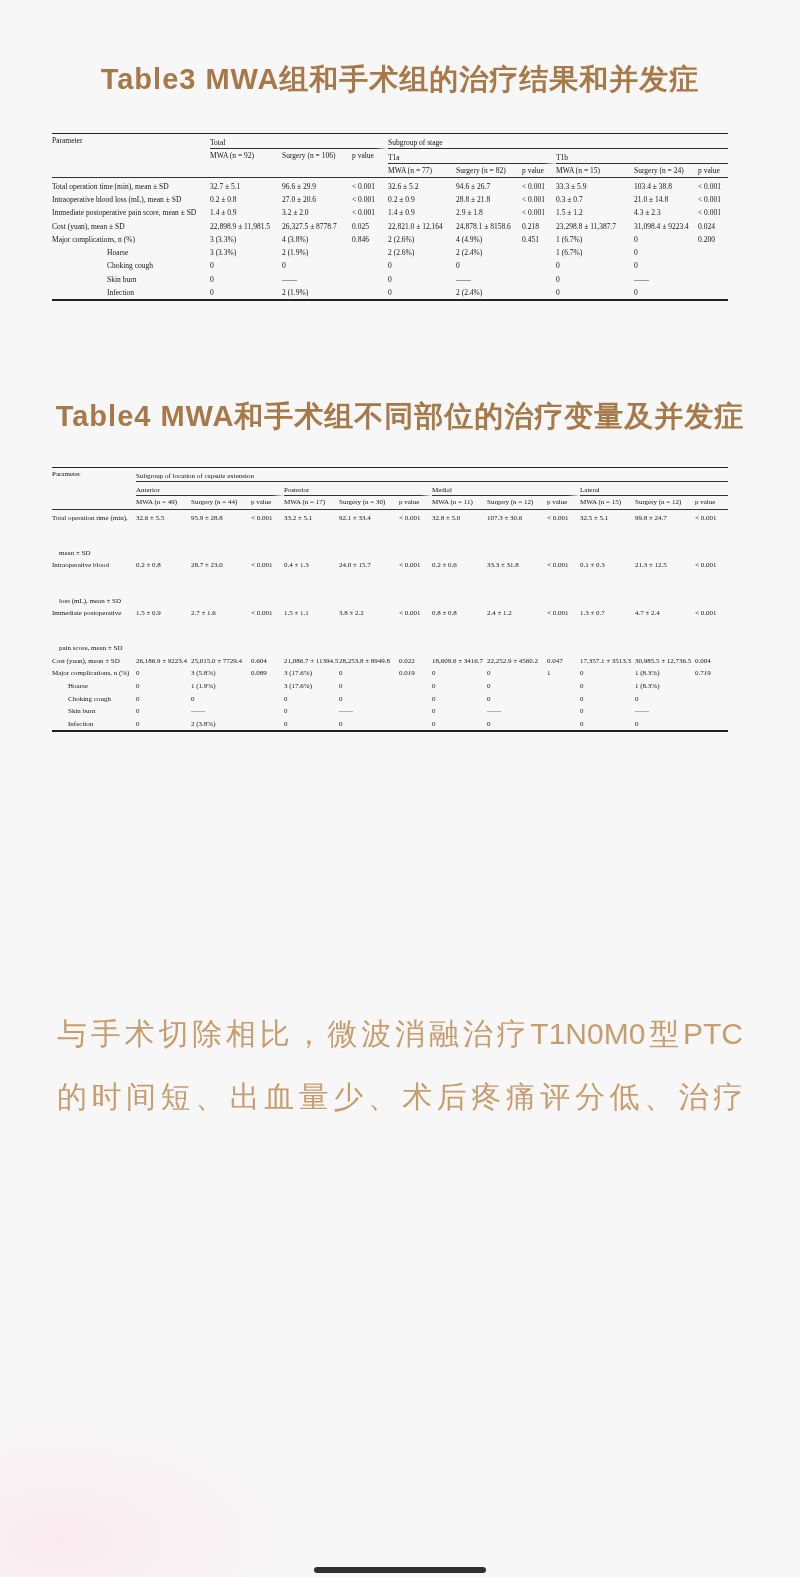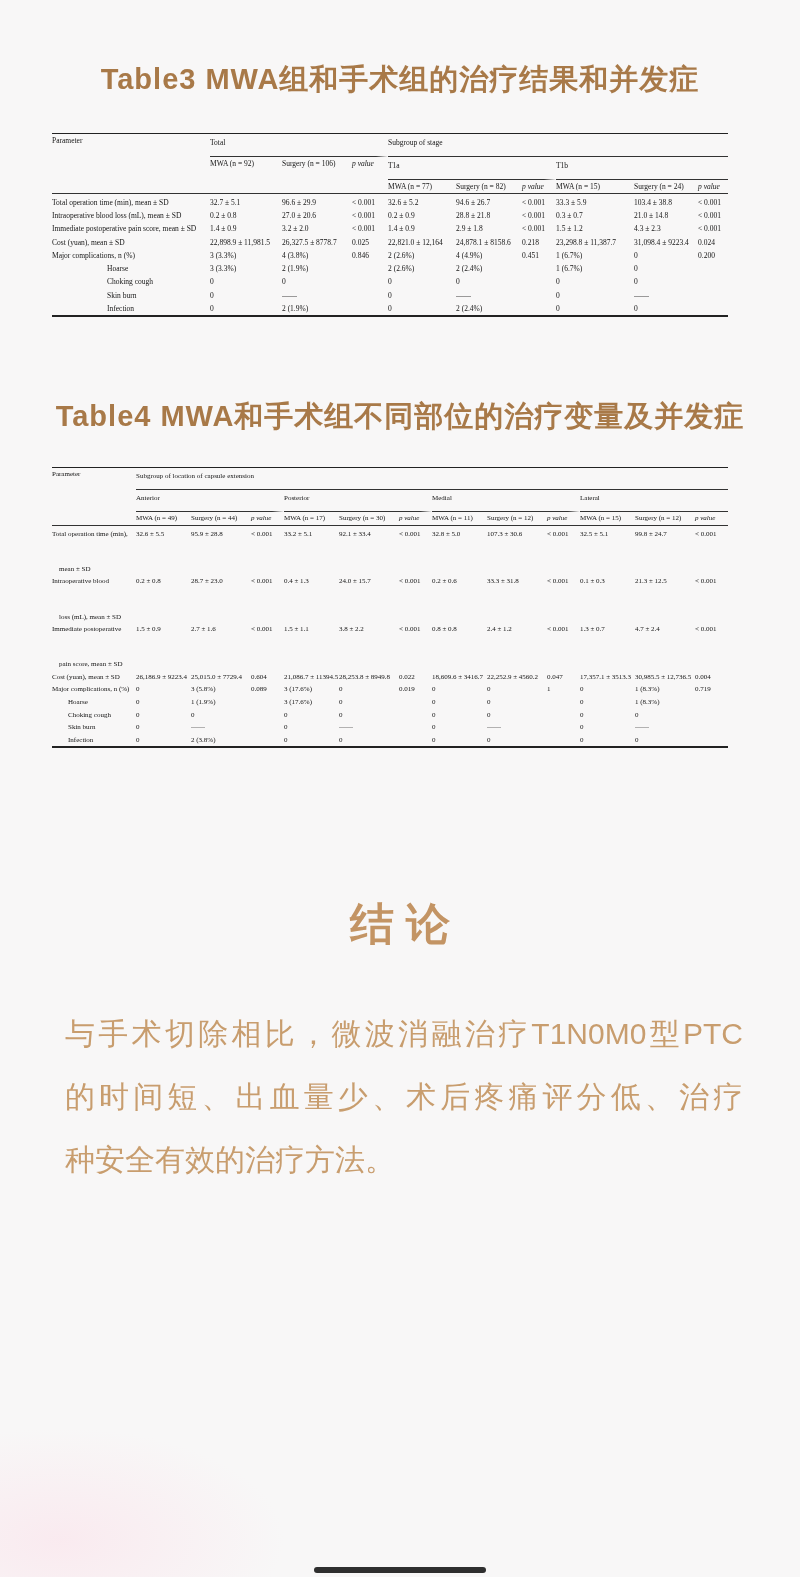--- a/index.html
+++ b/index.html
@@ -27,42 +27,42 @@
     width:676px; table-layout:fixed; border-collapse:separate; border-spacing:0;
     font-family:"Liberation Serif", serif; color:#151515;
     border-top:1.5px solid #222; border-bottom:2px solid #222;
   }
   .t3 { font-size:7.5px; }
   .t4 { font-size:7px; }
   .sci-table th, .sci-table td {
     padding:2px 2px 1.5px 0; font-weight:normal; text-align:left;
     vertical-align:top; white-space:nowrap; overflow:visible; line-height:1.3;
   }
-  .sci-table th.grp { padding-top:4px; padding-bottom:8px; }
+  .sci-table th.grp { padding-top:4px; padding-bottom:0; }
   .rl  { border-bottom:1px solid #333; }
   .gap { border-right:12px solid transparent; }
   .bb  { border-bottom:1px solid #333; }
   .ch  { padding-top:4px; padding-bottom:3px; }
-  .pch { text-align:right; font-style:italic; padding-right:1px;margin-top:7px; }
+  .pch { text-align:right; padding-right:1px;margin-top:7px; }
   .pc  { text-align:right; padding-right:1px; }
   .sci-table tbody tr:first-child td { padding-top:4px; }
   .sci-table tbody td { padding-top:2px; padding-bottom:1.5px; }
   .t3 .ind { padding-left:55px; }
   .t4 .ind { padding-left:16px; }
   .l2 { display:block; padding-left:7px;margin-top:26px; }
 
   #concl-head {
     position:absolute; top:898px; left:0; right:0; margin:0;
     text-align:center; font-size:44px; line-height:52px; font-weight:bold;
   }
   #concl-text {
     position:absolute; top:1002px; left:57px; width:686px;
     font-size:30px; line-height:63px;
   }
-  .c-line { text-align:justify; text-align-last:justify;margin-left:8px; }
+  .c-line { text-align:justify; text-align-last:justify; }
   .c-line.last { text-align-last:left; }
 
   #home-bar {
     position:absolute; bottom:4px; left:50%; transform:translateX(-50%);
     width:172px; height:6px; border-radius:3px; background:#2f2f2f;
   }
 </style>
 </head>
 <body>
 
@@ -397,23 +397,21 @@
             <td>0</td>
             <td class="pc"></td>
             <td>0</td>
             <td>0</td>
             <td class="pc"></td>
           </tr>
         </tbody>
     </table>
   </div>
 
-  <h2 id="concl-head" style="color: rgb(195, 148, 100);">结 论</h2>
 
   <div id="concl-text" style="color: rgb(200, 157, 110);">
     <div class="c-line">与手术切除相比，微波消融治疗T1N0M0型PTC</div>
     <div class="c-line">的时间短、出血量少、术后疼痛评分低、治疗</div>
-    <div class="c-line last">种安全有效的治疗方法。</div>
   </div>
 
   <div id="home-bar"></div>
 
 </div>
 
 </body></html>

